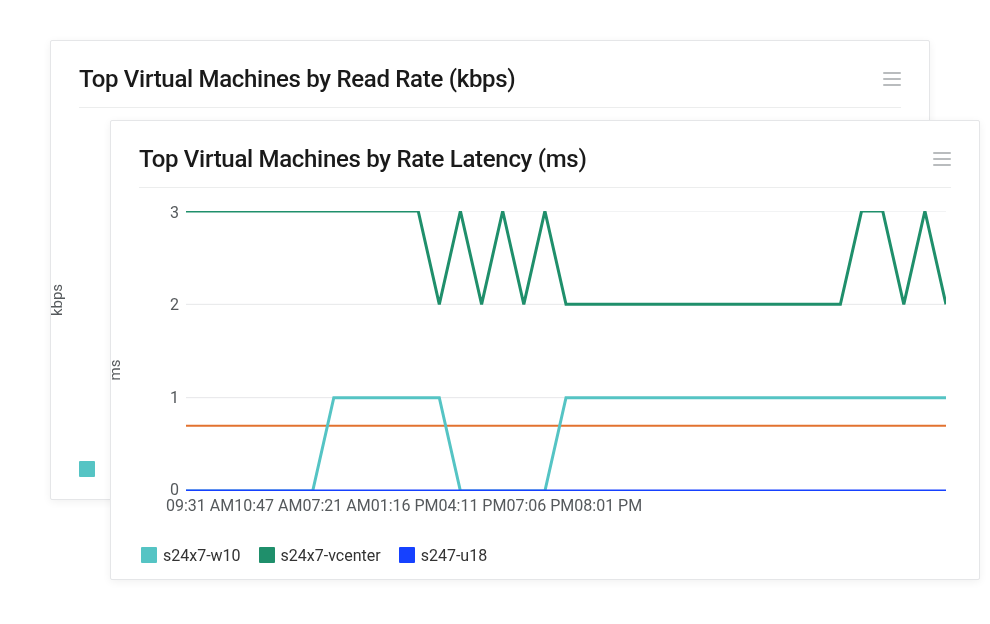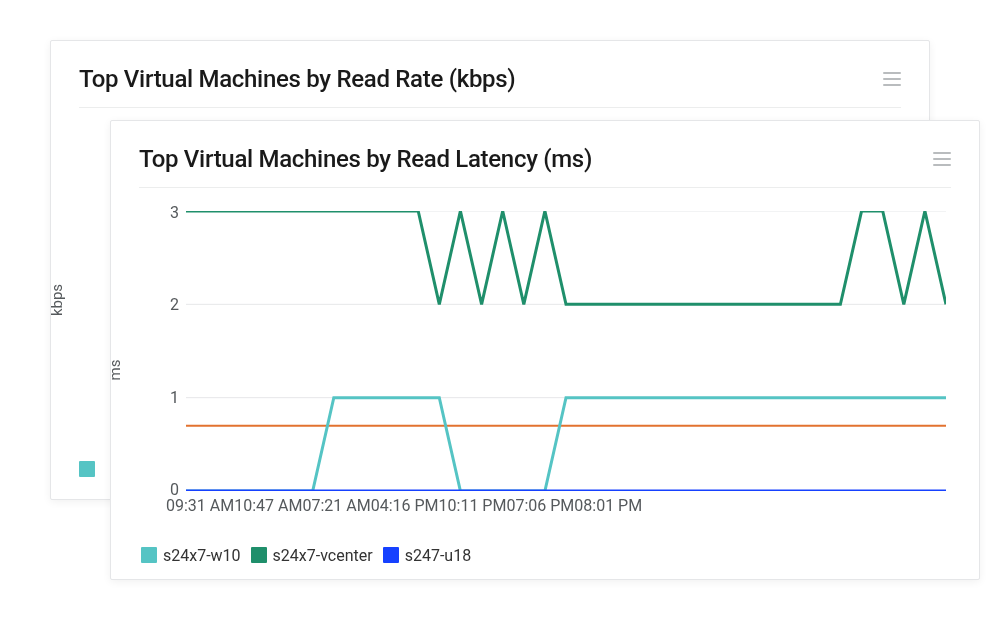--- a/index.html
+++ b/index.html
@@ -41,21 +41,21 @@
   .ylabel {
     position: absolute;
     transform: rotate(-90deg);
     transform-origin: center;
     font-size: 15px; color: #55595c;
   }
   .back-ylabel { left: -10px; top: 250px; }
   .front-ylabel { left: -6px; top: 240px; }
 
   .legend {
-    display: flex; gap: 10px; align-items: center;
+    display: flex; gap: 18px; align-items: center;
     font-size: 16px; color: #333;
   }
   .legend-sw { width: 16px; height: 16px; display: inline-block; margin-right: 6px; border-radius: 1px; vertical-align: -2px; }
 
   .back-legend { position: absolute; left: 28px; bottom: 20px; }
 
   .front-chart-area {
     position: absolute;
     left: 75px; top: 90px;
     width: 760px; height: 280px;
@@ -101,21 +101,21 @@
         </div>
     </div>
     <div class="ylabel back-ylabel">kbps</div>
     <div class="back-legend">
       <span class="legend-sw" id="back-sw" style="background: rgb(85, 196, 196);"></span>
     </div>
   </div>
 
   <div class="card card-front">
     <div class="card-header">
-      <div class="card-title">Top Virtual Machines by Read Latency (ms)</div>
+      <div class="card-title">Top Virtual Machines by Rate Latency (ms)</div>
       <div class="menu-icon">
           <span></span>
           <span></span>
           <span></span>
         </div>
     </div>
 
     <div class="ylabel front-ylabel">ms</div>
 
     <div class="front-yaxis">
@@ -133,22 +133,22 @@
         <line x1="0" y1="214.66666666666669" x2="760" y2="214.66666666666669" class="threshold-line" style="stroke: rgb(226, 114, 47);"></line>
         <path d="M0.0 0.0 L21.1 0.0 L42.2 0.0 L63.3 0.0 L84.4 0.0 L105.6 0.0 L126.7 0.0 L147.8 0.0 L168.9 0.0 L190.0 0.0 L211.1 0.0 L232.2 0.0 L253.3 93.3 L274.4 0.0 L295.6 93.3 L316.7 0.0 L337.8 93.3 L358.9 0.0 L380.0 93.3 L401.1 93.3 L422.2 93.3 L443.3 93.3 L464.4 93.3 L485.6 93.3 L506.7 93.3 L527.8 93.3 L548.9 93.3 L570.0 93.3 L591.1 93.3 L612.2 93.3 L633.3 93.3 L654.4 93.3 L675.6 0.0 L696.7 0.0 L717.8 93.3 L738.9 0.0 L760.0 93.3 " class="series-line" style="stroke: rgb(31, 143, 107);"></path>
         <path d="M0.0 280.0 L21.1 280.0 L42.2 280.0 L63.3 280.0 L84.4 280.0 L105.6 280.0 L126.7 280.0 L147.8 186.7 L168.9 186.7 L190.0 186.7 L211.1 186.7 L232.2 186.7 L253.3 186.7 L274.4 280.0 L295.6 280.0 L316.7 280.0 L337.8 280.0 L358.9 280.0 L380.0 186.7 L401.1 186.7 L422.2 186.7 L443.3 186.7 L464.4 186.7 L485.6 186.7 L506.7 186.7 L527.8 186.7 L548.9 186.7 L570.0 186.7 L591.1 186.7 L612.2 186.7 L633.3 186.7 L654.4 186.7 L675.6 186.7 L696.7 186.7 L717.8 186.7 L738.9 186.7 L760.0 186.7 " class="series-line" style="stroke: rgb(85, 196, 196);"></path>
         <path d="M0.0 280.0 L21.1 280.0 L42.2 280.0 L63.3 280.0 L84.4 280.0 L105.6 280.0 L126.7 280.0 L147.8 280.0 L168.9 280.0 L190.0 280.0 L211.1 280.0 L232.2 280.0 L253.3 280.0 L274.4 280.0 L295.6 280.0 L316.7 280.0 L337.8 280.0 L358.9 280.0 L380.0 280.0 L401.1 280.0 L422.2 280.0 L443.3 280.0 L464.4 280.0 L485.6 280.0 L506.7 280.0 L527.8 280.0 L548.9 280.0 L570.0 280.0 L591.1 280.0 L612.2 280.0 L633.3 280.0 L654.4 280.0 L675.6 280.0 L696.7 280.0 L717.8 280.0 L738.9 280.0 L760.0 280.0 " class="series-line" style="stroke: rgb(22, 65, 255);"></path>
       </svg>
 
     <div class="front-xaxis">
       <span>09:31 AM</span>
       <span>10:47 AM</span>
       <span>07:21 AM</span>
-      <span>04:16 PM</span>
-      <span>10:11 PM</span>
+      <span>01:16 PM</span>
+      <span>04:11 PM</span>
       <span>07:06 PM</span>
       <span>08:01 PM</span>
     </div>
 
     <div class="legend front-legend">
       <span>
         <span class="legend-sw" id="lg0" style="background: rgb(85, 196, 196);"></span><span>s24x7-w10</span>
       </span>
       <span>
         <span class="legend-sw" id="lg1" style="background: rgb(31, 143, 107);"></span><span>s24x7-vcenter</span>

